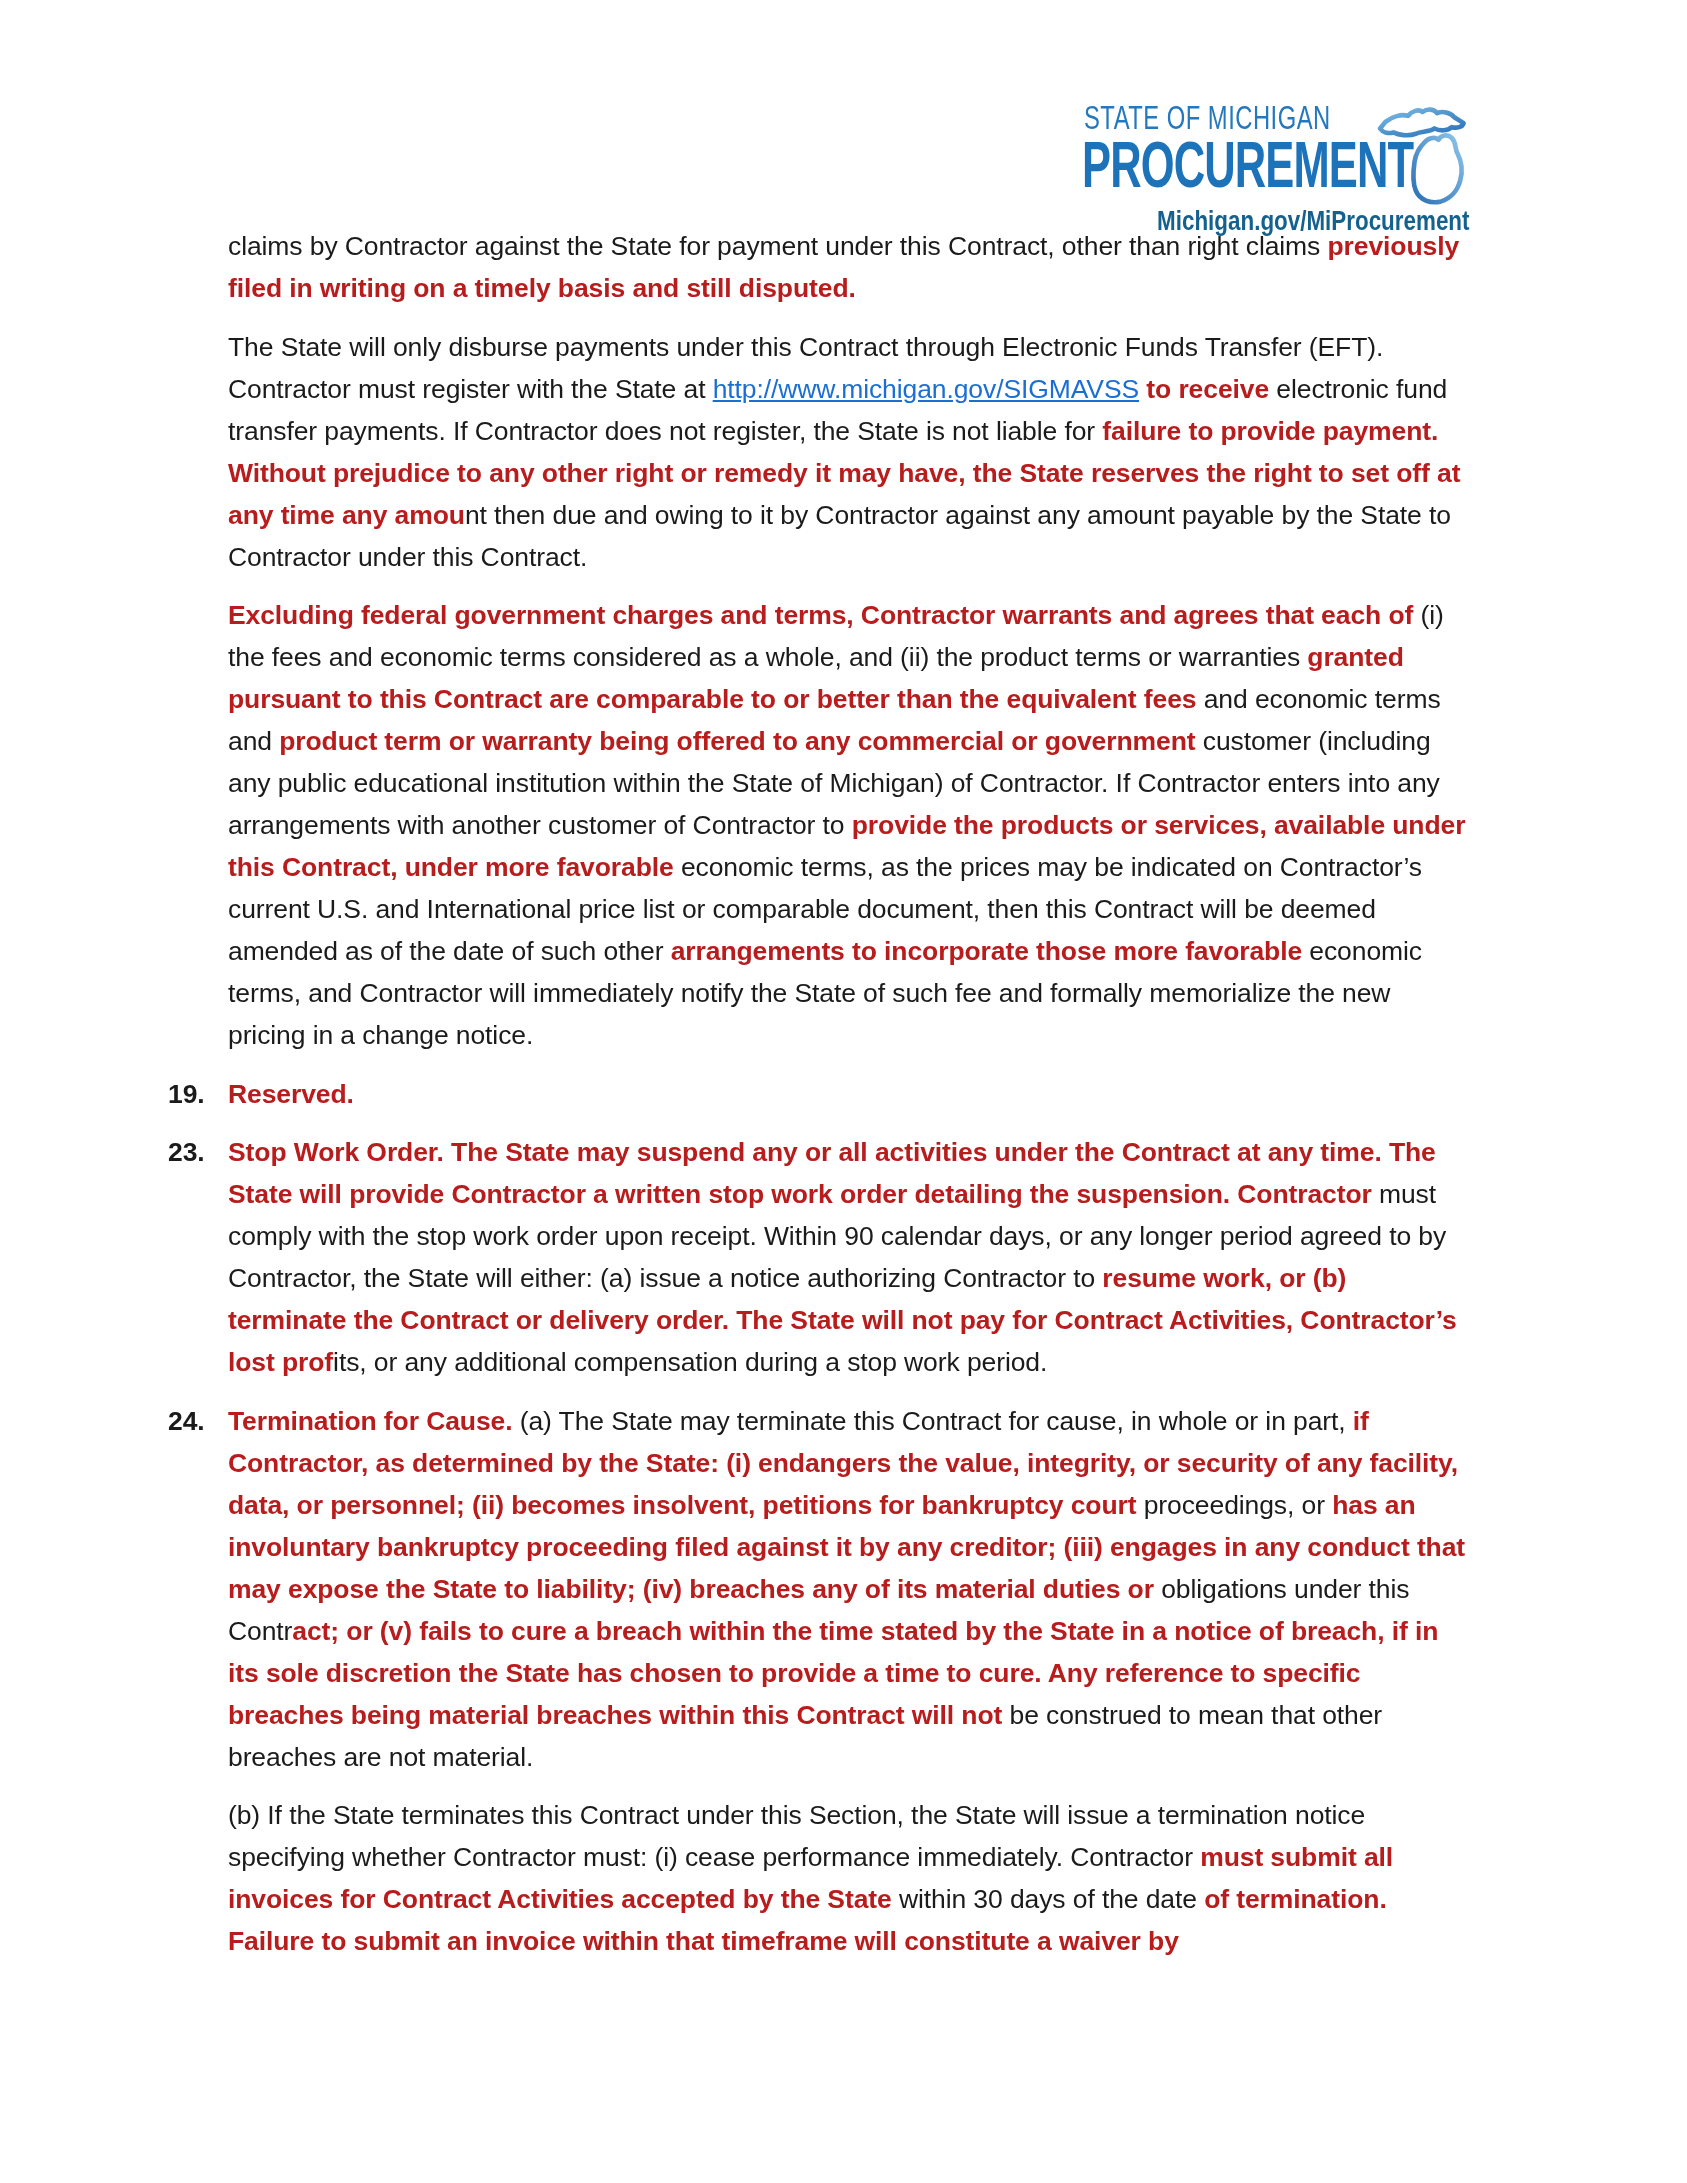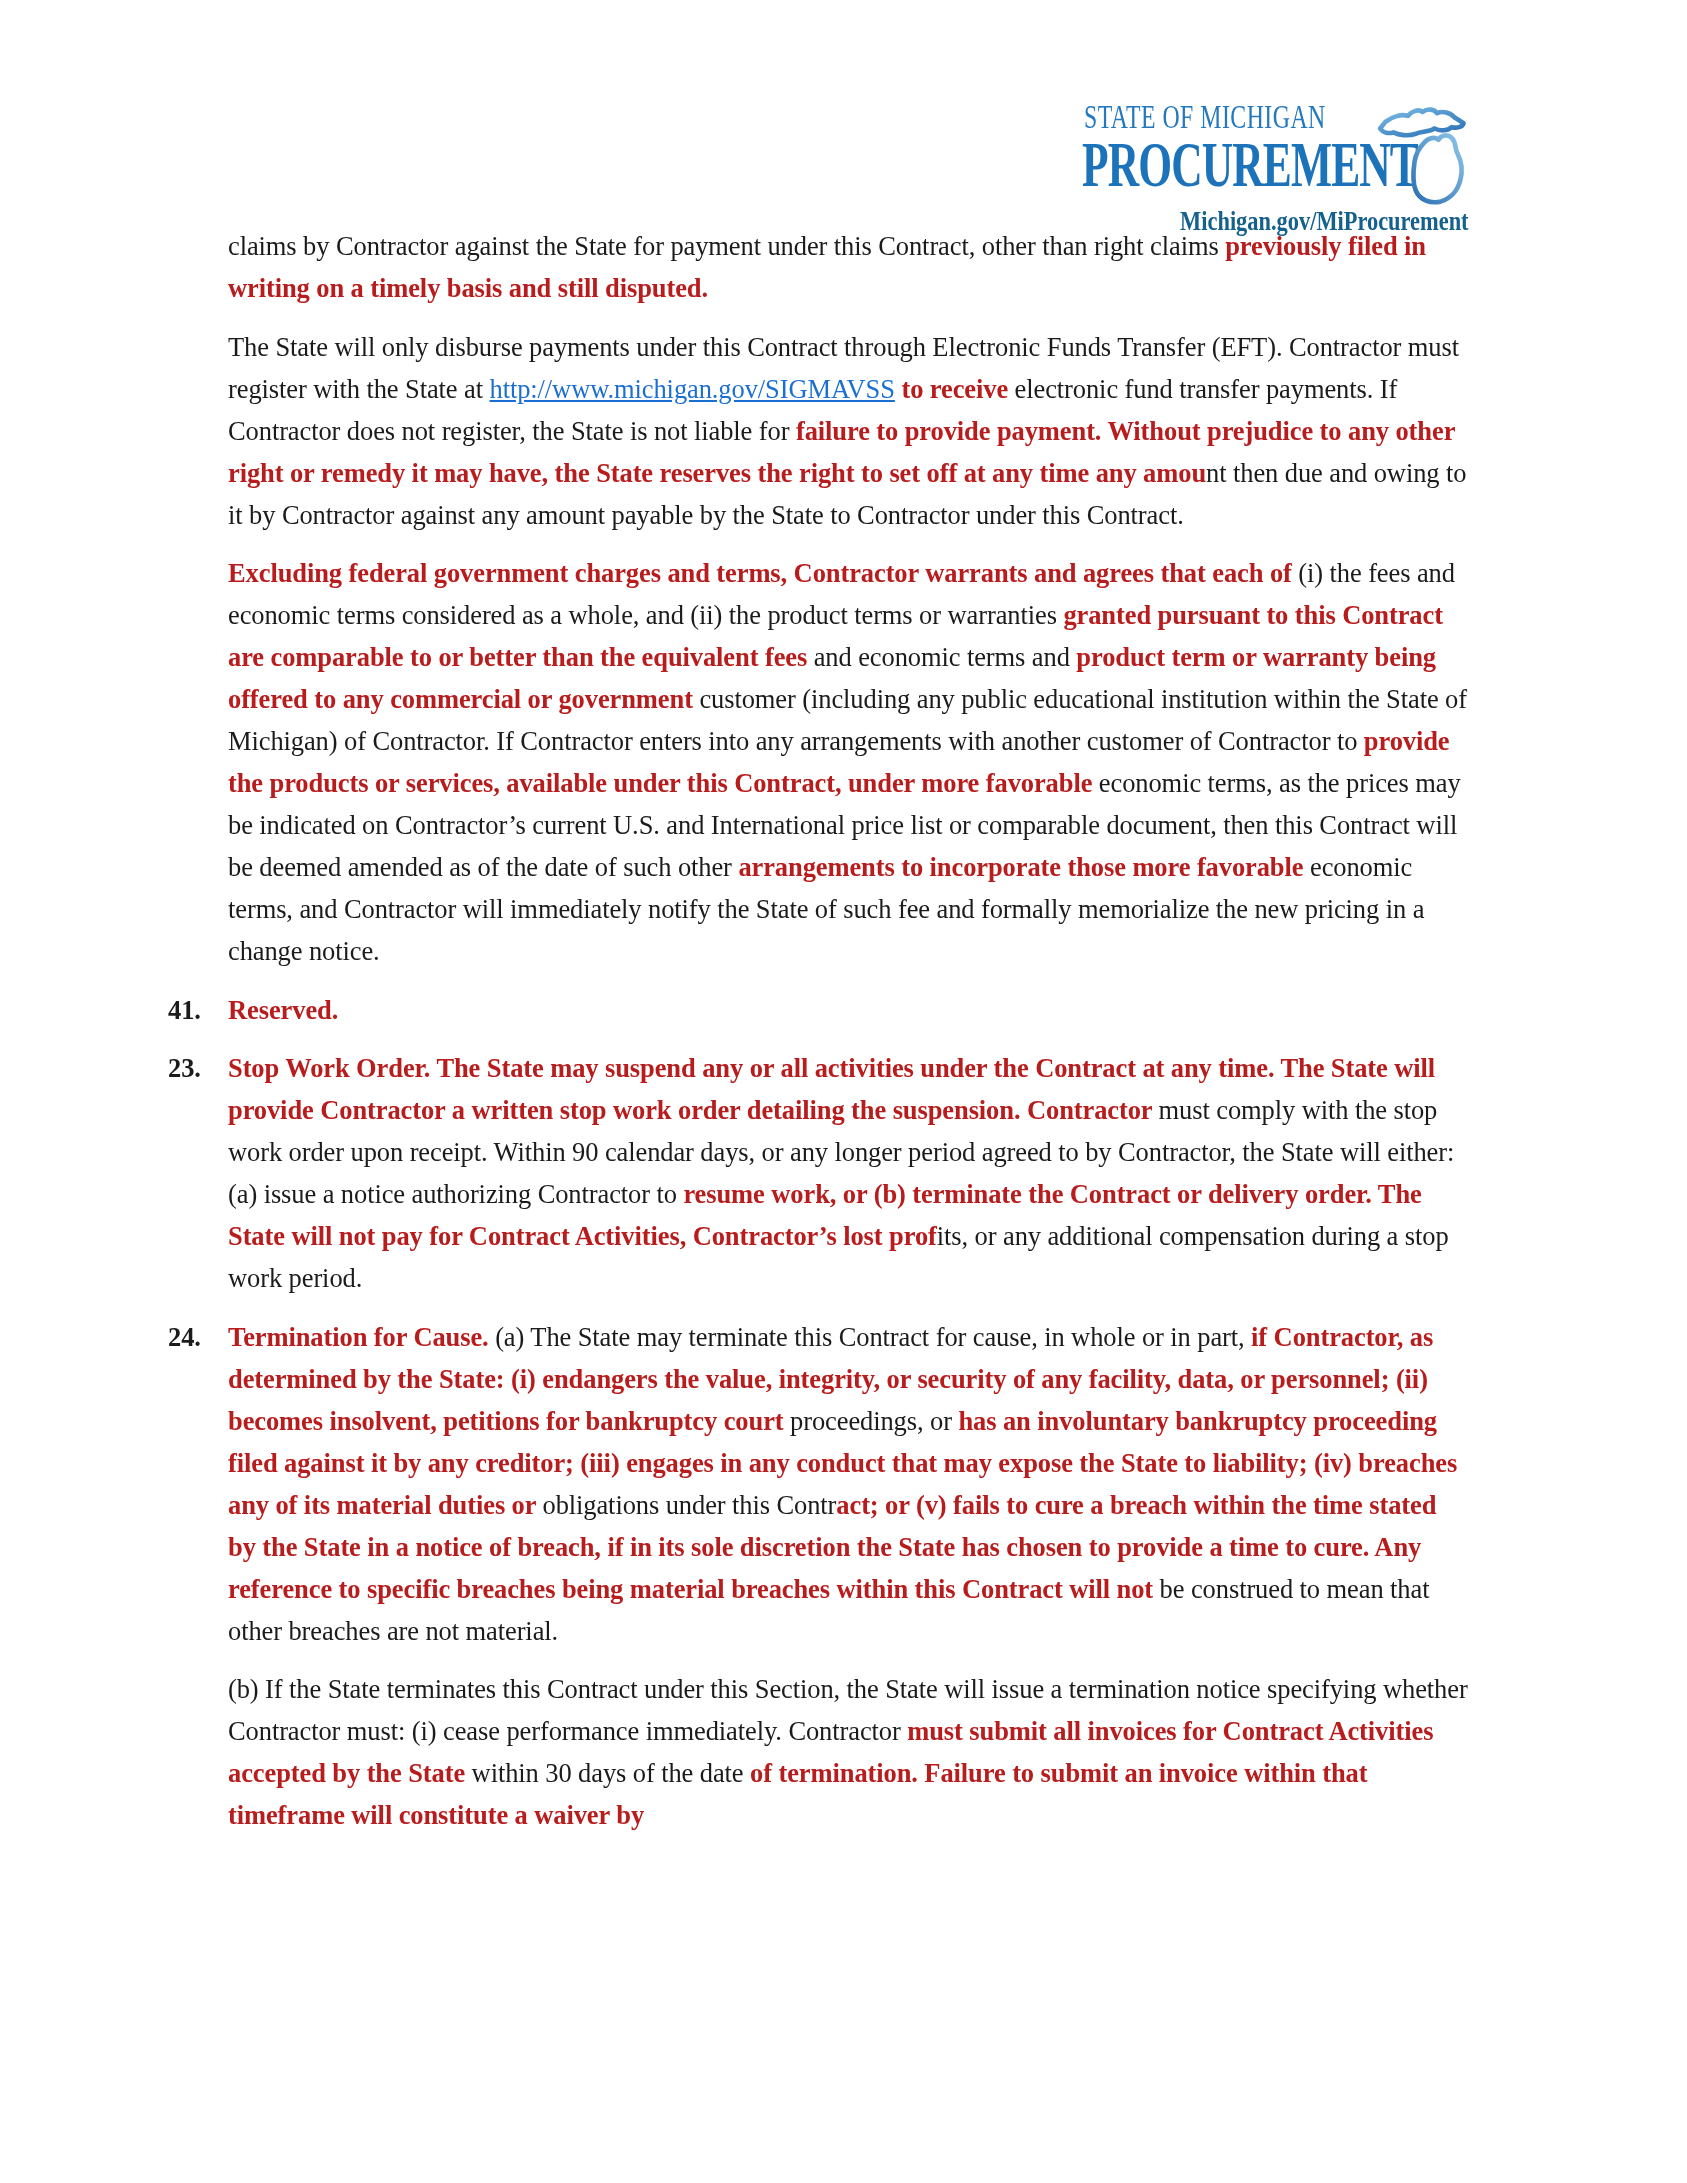--- a/index.html
+++ b/index.html
@@ -1,20 +1,20 @@
 <!DOCTYPE html>
 <html style="font-size:10.6px"><head>
 <meta charset="utf-8">
 <style>
   html,body { margin:0; padding:0; background:#e8e8e8; }
   .page {
     position:relative;
     width:1687px; height:2183px;
     background:#ffffff;
-    font-family:Liberation Serif, serif;
+    font-family:Liberation Sans, sans-serif;
     color:#1b1b1b;
     overflow:hidden;
   }
 
   
   .logo { position:absolute; top:98px; left:1084px; width:385px; height:149px; }
   .logo-state {
     position:absolute; left:0; top:0;
     font-size:34px; font-weight:400; letter-spacing:0.7px;
     transform:scaleX(.70); transform-origin:left top;
@@ -73,20 +73,20 @@
         <path d="M72,74 C78,66 88,64 94,69 C98,62 108,60 114,66 C122,74 118,82 123,90 C129,102 131,116 127,130 C123,146 112,158 98,162 C82,166 66,160 60,146 C54,132 56,116 58,102 C60,90 66,80 72,74 Z" stroke="url(#miGrad2)" stroke-width="7" stroke-linejoin="round"></path>
       </svg>
     </div>
     <div class="logo-url" style="color: rgb(21, 97, 141);">Michigan.gov/MiProcurement</div>
   </div>
 
   <div class="content" style="color: rgb(27, 27, 27);">
       <div class="para"><span>claims by Contractor against the State for payment under this Contract, other than right claims </span><span class="b">previously filed in writing on a timely basis and still disputed.</span></div>
       <div class="para"><span>The State will only disburse payments under this Contract through Electronic Funds Transfer (EFT). Contractor must register with the State at </span><a href="#" class="link" style="color: rgb(28, 111, 210);">http://www.michigan.gov/SIGMAVSS</a><span class="b"> to receive</span><span> electronic fund transfer payments. If Contractor does not register, the State is not liable for </span><span class="b">failure to provide payment. Without prejudice to any other right or remedy it may have, the State reserves the right to set off at any time any amou</span><span>nt then due and owing to it by Contractor against any amount payable by the State to Contractor under this Contract.</span></div>
       <div class="para"><span class="b">Excluding federal government charges and terms, Contractor warrants and agrees that each of </span><span>(i) the fees and economic terms considered as a whole, and (ii) the product terms or warranties </span><span class="b">granted pursuant to this Contract are comparable to or better than the equivalent fees</span><span> and economic terms and </span><span class="b">product term or warranty being offered to any commercial or government </span><span>customer (including any public educational institution within the State of Michigan) of Contractor.  If Contractor enters into any arrangements with another customer of Contractor to </span><span class="b">provide the products or services, available under this Contract, under more favorable </span><span>economic terms, as the prices may be indicated on Contractor’s current U.S. and International price list or comparable document, then this Contract will be deemed amended as of the date of such other </span><span class="b">arrangements to incorporate those more favorable </span><span>economic terms, and Contractor will immediately notify the State of such fee and formally memorialize the new pricing in a change notice.</span></div>
-      <div class="para numbered"><span class="num">41.</span><span class="b">Reserved.</span></div>
+      <div class="para numbered"><span class="num">19.</span><span class="b">Reserved.</span></div>
       <div class="para numbered"><span class="num">23.</span><span class="b">Stop Work Order. The State may suspend any or all activities under the Contract at any time. The State will provide Contractor a written stop work order detailing the suspension. Contractor </span><span>must comply with the stop work order upon receipt. Within 90 calendar days, or any longer period agreed to by Contractor, the State will either: (a) issue a notice authorizing Contractor to </span><span class="b">resume work, or (b) terminate the Contract or delivery order. The State will not pay for Contract Activities, Contractor’s lost prof</span><span>its, or any additional compensation during a stop work period.</span></div>
       <div class="para numbered"><span class="num">24.</span><span class="b">Termination for Cause. </span><span>(a) The State may terminate this Contract for cause, in whole or in part, </span><span class="b">if Contractor, as determined by the State: (i) endangers the value, integrity, or security of any facility, data, or personnel; (ii) becomes insolvent, petitions for bankruptcy court </span><span>proceedings, or </span><span class="b">has an involuntary bankruptcy proceeding filed against it by any creditor; (iii) engages in any conduct that may expose the State to liability; (iv) breaches any of its material duties or </span><span>obligations under this Contr</span><span class="b">act; or (v) fails to cure a breach within the time stated by the State in a notice of breach, if in its sole discretion the State has chosen to provide a time to cure. Any reference to specific breaches being material breaches within this Contract will not</span><span> be construed to mean that other breaches are not material.</span></div>
       <div class="para"><span>(b) If the State terminates this Contract under this Section, the State will issue a termination notice specifying whether Contractor must: (i) cease performance immediately. Contractor </span><span class="b">must submit all invoices for Contract Activities accepted by the State</span><span> within 30 days of the date </span><span class="b">of termination. Failure to submit an invoice within that timeframe will constitute a waiver by</span></div>
     </div>
 
 </div>
 
 
 </body></html>

